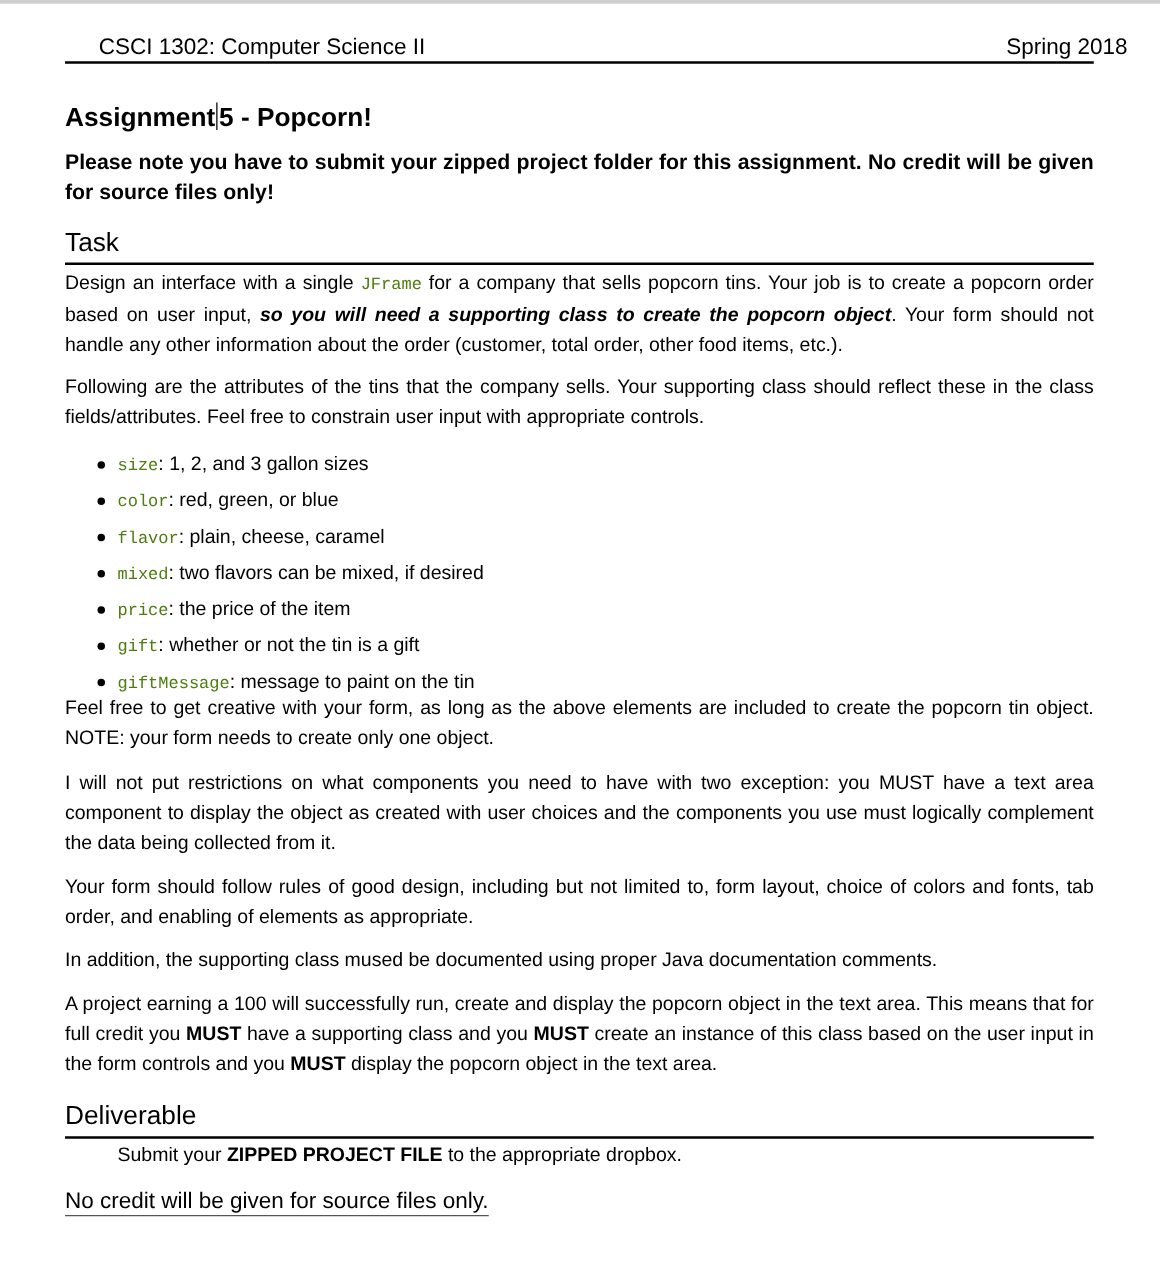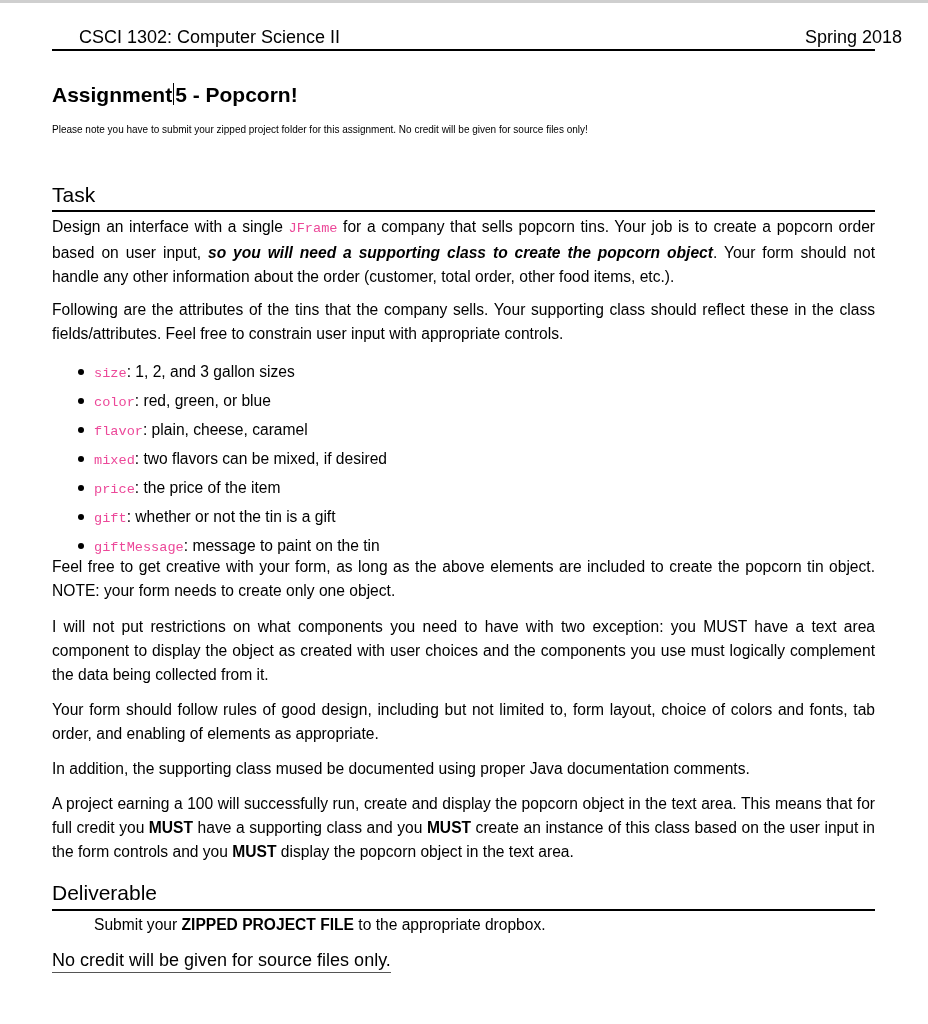--- a/index.html
+++ b/index.html
@@ -15,29 +15,29 @@
       font-size: 18px; line-height: 22px; margin-left: 27px;
     }
     .header-rule { position: absolute; top: 49px; left: 0; width: 823px; height: 2px; background: #000; }
     .title {
       position: absolute; top: 82px; left: 0; width: 823px; 
       font-weight: bold; font-size: 21px; line-height: 26px;
     }
     .cursor { display: inline-block; width: 1px; height: 22px; background: #000; vertical-align: -3px; margin: 0 1px; }
     .note {
       position: absolute; top: 118px; left: 0; width: 823px;
-      font-weight: normal; font-size: 10px; line-height: 24px; text-align: justify;
+      font-weight: bold; font-size: 17px; line-height: 24px; text-align: justify;
     }
     .section-title { position: absolute; left: 0; width: 823px; font-size: 21px; line-height: 26px; }
     .section-rule { position: absolute; left: 0; width: 823px; height: 2px; background: #000; }
     .para {
       position: absolute; left: 0; width: 823px;
       font-size: 15.6px; line-height: 24px; text-align: justify;
     }
-    .mono { font-family: "Liberation Mono", monospace; font-size: 13.6px; color: #ec4899; }
+    .mono { font-family: "Liberation Mono", monospace; font-size: 13.6px; color: #4d7c0f; }
     .bi { font-weight: bold; font-style: italic; margin-top: 33px; }
     .b { font-weight: bold; }
     ul.attrs { position: absolute; left: 0; top: 358px; margin: 0; padding: 0; list-style: none; }
     ul.attrs li { position: relative; padding-left: 42px; font-size: 15.6px; line-height: 27px; }
     ul.attrs li .bullet {
       position: absolute; left: 26px; top: 11px; width: 6px; height: 6px;
       border-radius: 50%; background: #000;
     }
     .final-note {
       position: absolute; left: 0; top: 948px; font-size: 18px; line-height: 24px;

